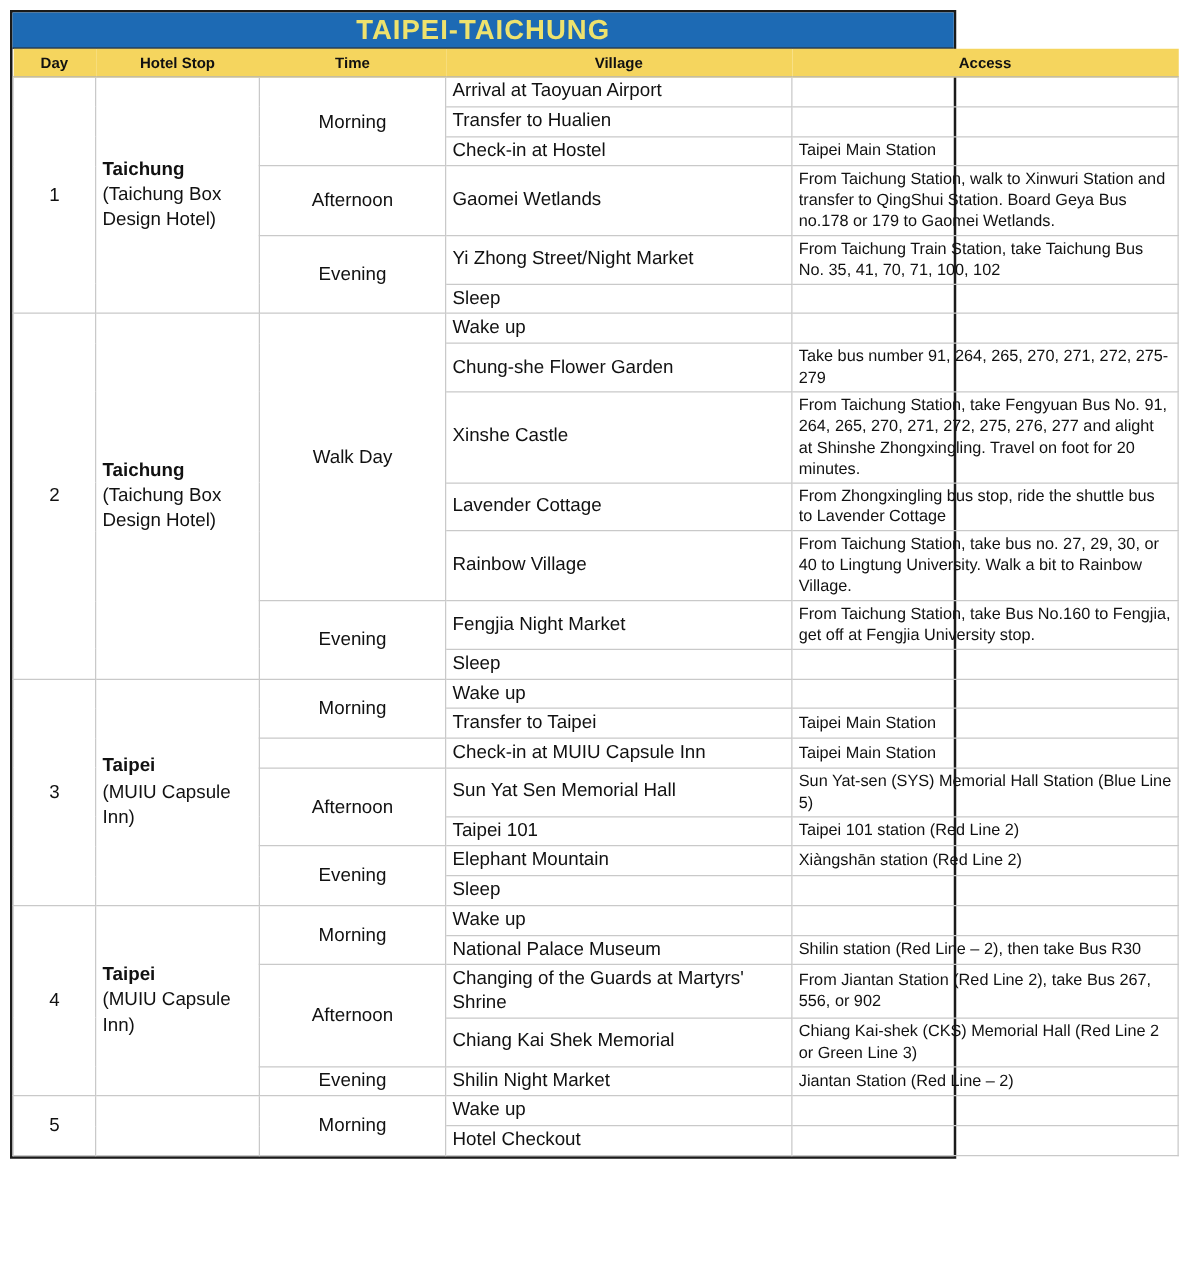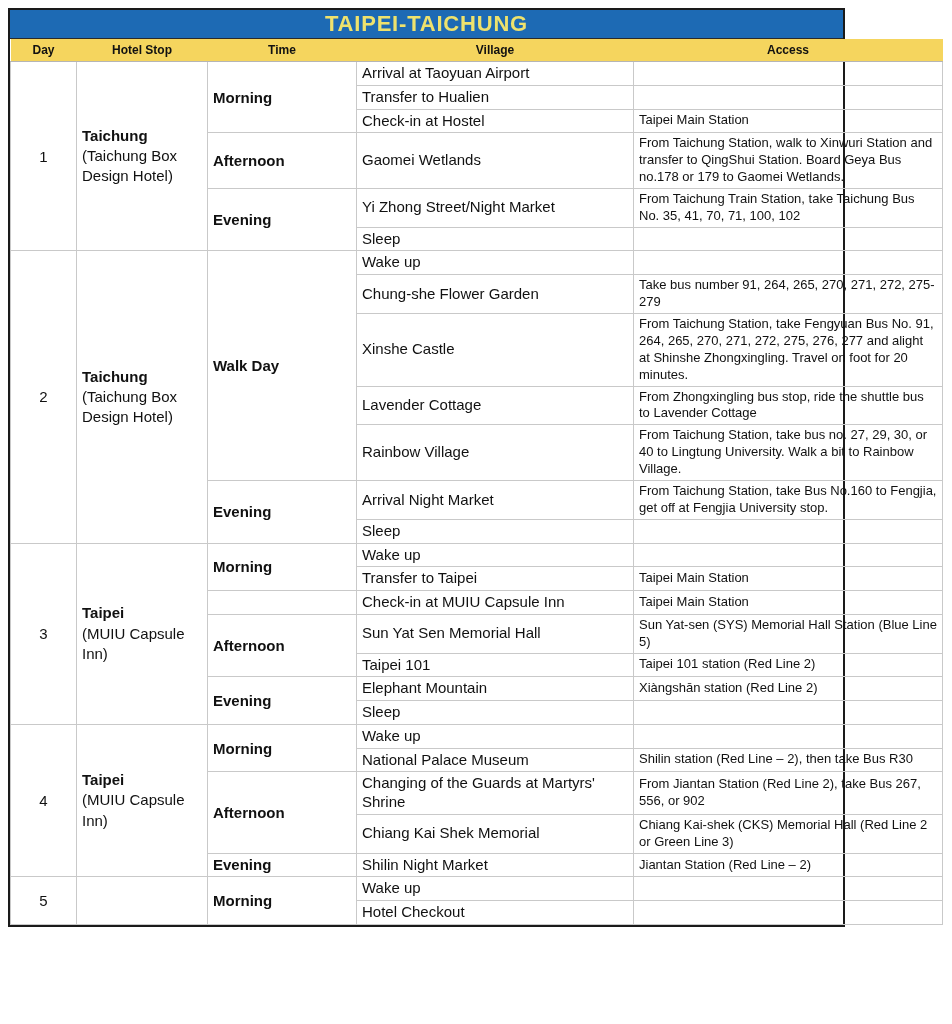--- a/index.html
+++ b/index.html
@@ -4,21 +4,21 @@
 <style>
   html, body {
     margin: 0;
     padding: 0;
     background: #ffffff;
     width: 952px;
     font-family: "Liberation Sans", sans-serif;
     color: #111;
   }
   .sheet {
-    width: 837px;
+    width: 757px;
     margin: 8px;
   }
   .table-frame {
     border: 2px solid #1a1a1a;
     box-sizing: border-box;
   }
   .title-bar {
     background: #1d6ab4;
     color: #eee26d;
     text-align: center;
@@ -49,21 +49,21 @@
   table.itinerary td {
     border: 1px solid #c9c9c9;
     vertical-align: middle;
     padding: 2px 5px;
     height: 22px;
     box-sizing: border-box;
     overflow: hidden;
   }
   td.col-day   { text-align: center; }
   td.col-hotel { line-height: 1.35; }
-  td.col-time  { text-align: left; font-weight: bold; }
+  td.col-time  { text-align: center; }
   td.col-act   { text-align: left; padding-left: 7px; line-height: 1.25; }
   td.col-acc   { text-align: left; font-size: 13px; line-height: 1.3; padding: 2px 6px; }
   .hotel-name  { font-weight: bold; }
   
 </style>
 </head>
 <body>
 
 <div class="sheet">
   <div class="table-frame">
@@ -139,21 +139,21 @@
           <tr>
             <td class="col-act">Lavender Cottage</td>
             <td class="col-acc">From Zhongxingling bus stop, ride the shuttle bus to Lavender Cottage</td>
           </tr>
           <tr>
             <td class="col-act">Rainbow Village</td>
             <td class="col-acc">From Taichung Station, take bus no. 27, 29, 30, or 40 to Lingtung University. Walk a bit to Rainbow Village.</td>
           </tr>
           <tr>
             <td class="col-time" rowspan="2">Evening</td>
-            <td class="col-act">Arrival Night Market</td>
+            <td class="col-act">Fengjia Night Market</td>
             <td class="col-acc">From Taichung Station, take Bus No.160 to Fengjia, get off at Fengjia University stop.</td>
           </tr>
           <tr>
             <td class="col-act">Sleep</td>
             <td class="col-acc"></td>
           </tr>
           <tr>
             <td class="col-day" rowspan="7">3</td>
             <td class="col-hotel" rowspan="7">
               <div class="hotel-name">Taipei</div>

